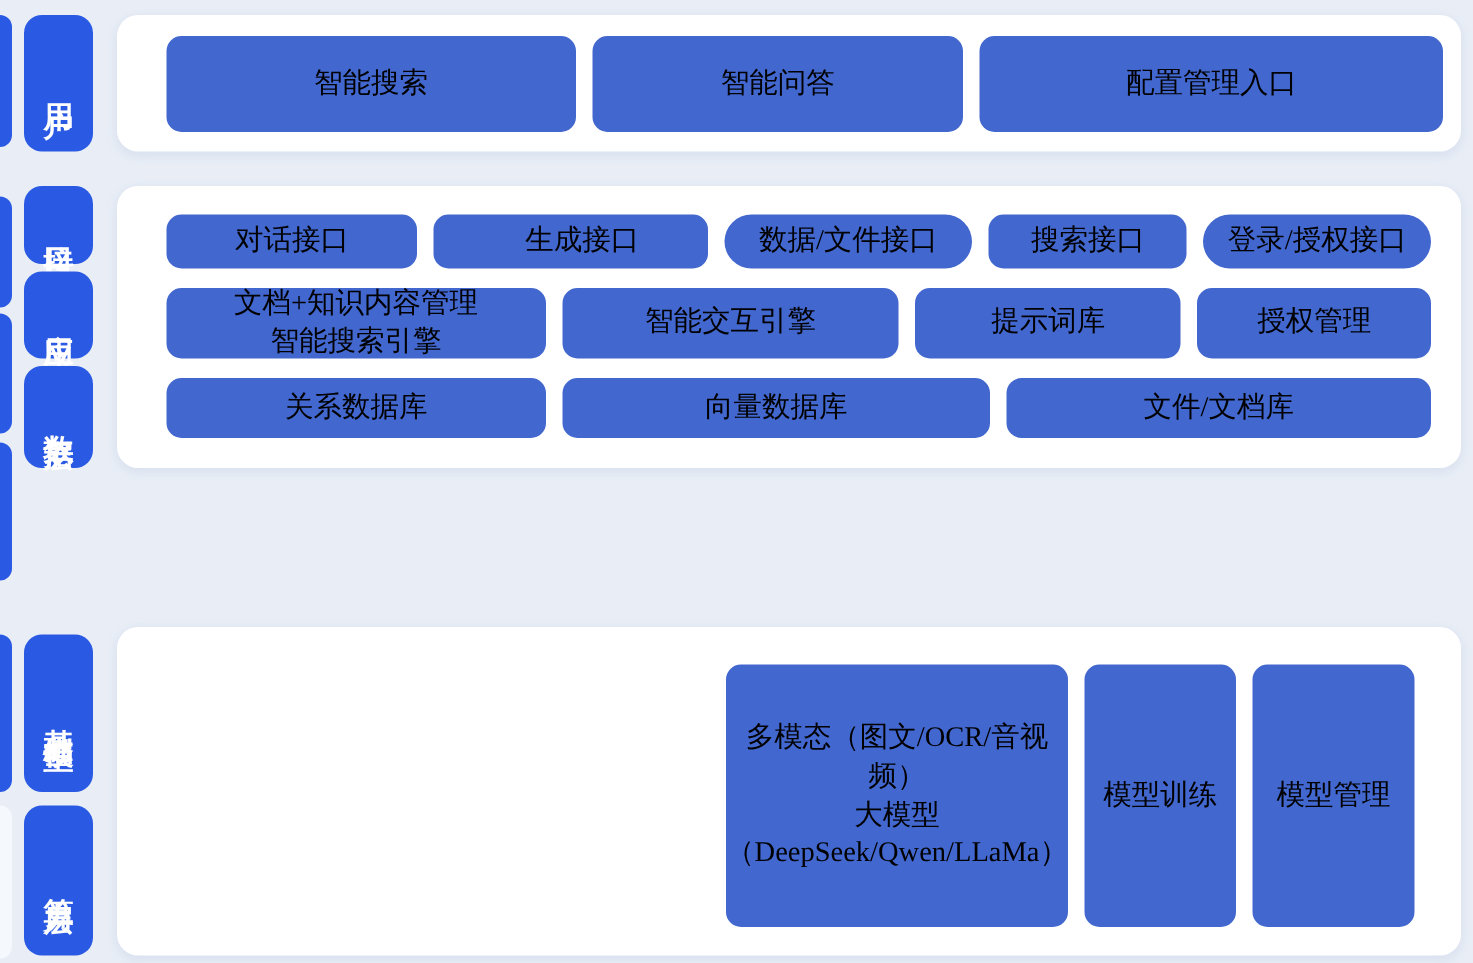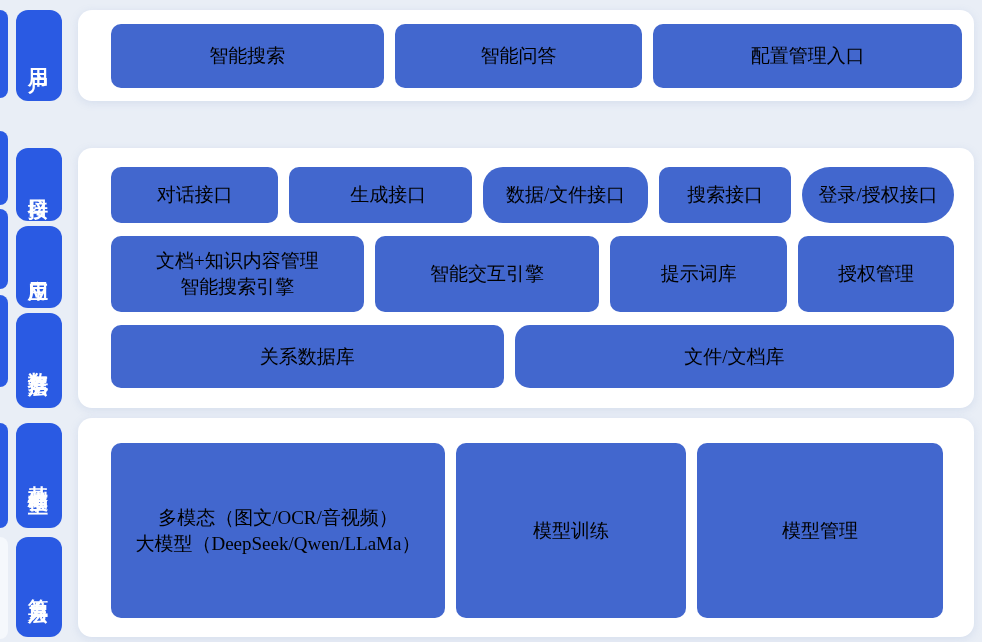--- a/index.html
+++ b/index.html
@@ -3,38 +3,38 @@
 <meta charset="utf-8">
 <style>
   html,body{margin:0;padding:0;}
   body{
     width:982px;height:642px;position:relative;overflow:hidden;
     background:var(--bg,#e9eef6);
     font-family:"Liberation Sans","DejaVu Sans",sans-serif;
   }
   .band{position:absolute;left:16px;width:958px;display:flex;gap:16px;}
   .band1{top:10px;height:91px;}
-  .band2{top:148px;height:260px;}
+  .band2{top:124px;height:188px;}
   .band3{top:418px;height:219px;}
 
   .pill-col{width:46px;display:flex;flex-direction:column;flex:none;}
   .pill{
     background:var(--pill,#2a5ae3);border-radius:12px;color:#fff;
     display:flex;align-items:center;justify-content:center;
     font-size:20px;font-weight:700;
     writing-mode:vertical-rl;text-orientation:upright;letter-spacing:3px;
   }
   .panel{
     flex:1;background:var(--panel,#fff);border-radius:14px;
     box-shadow:0 2px 8px rgba(120,150,200,.18);
     display:flex;flex-direction:column;
   }
   .panel1{padding:14px 12px 13px 33px;}
   .panel2{padding:19px 20px 20px 33px;gap:13px;}
-  .panel3{padding:25px 31px 19px 33px;gap:12px;}
+  .panel3{padding:25px 31px 19px 33px;gap:12px;align-items:flex-end;}
   .row{display:flex;gap:11px;min-height:0;}
   .block{
     background:var(--block,#4267ce);border-radius:10px;color:#000000;
     display:flex;align-items:center;justify-content:center;
     font-size:19px;font-weight:500;text-align:center;
     white-space:pre-line;line-height:1.35;font-family:Liberation Serif, serif;
   }
   
   .sliver{position:absolute;left:0;width:8px;border-radius:0 8px 8px 0;background:var(--pill,#2a5ae3);}
   .sliver.light{background:#f5f8fc;}
@@ -78,21 +78,22 @@
     </div>
     <div class="row" style="flex:75;justify-content:space-between;">
       <div class="block" style="flex:253;">文档+知识内容管理
 智能搜索引擎</div>
       <div class="block" style="flex:225;">智能交互引擎</div>
       <div class="block" style="flex:177;">提示词库</div>
       <div class="block" style="flex:156;">授权管理</div>
     </div>
     <div class="row" style="flex:63;">
       <div class="block" style="flex:253;">关系数据库</div>
-      <div class="block" style="flex:283;border-radius:15px;">文件/文档库</div>
+      <div class="block" style="flex:285;">向量数据库</div>
+      <div class="block" style="flex:283;">文件/文档库</div>
     </div>
   </div>
 </div>
 
 <div class="band band3">
   <div class="pill-col" style="gap:9px;padding-top:5px;">
     <div class="pill" style="flex:105;">基础模型</div>
     <div class="pill" style="flex:100;">算力层</div>
   </div>
   <div class="panel panel3">

